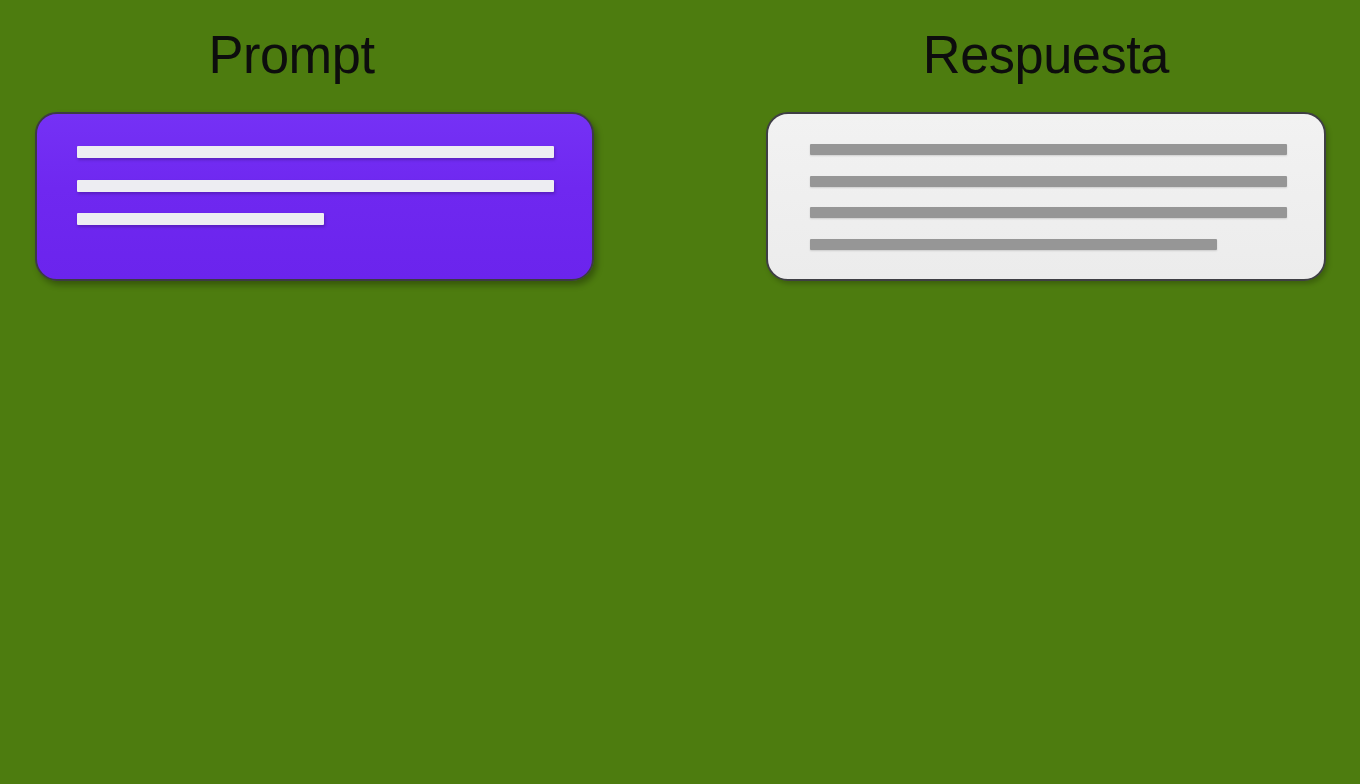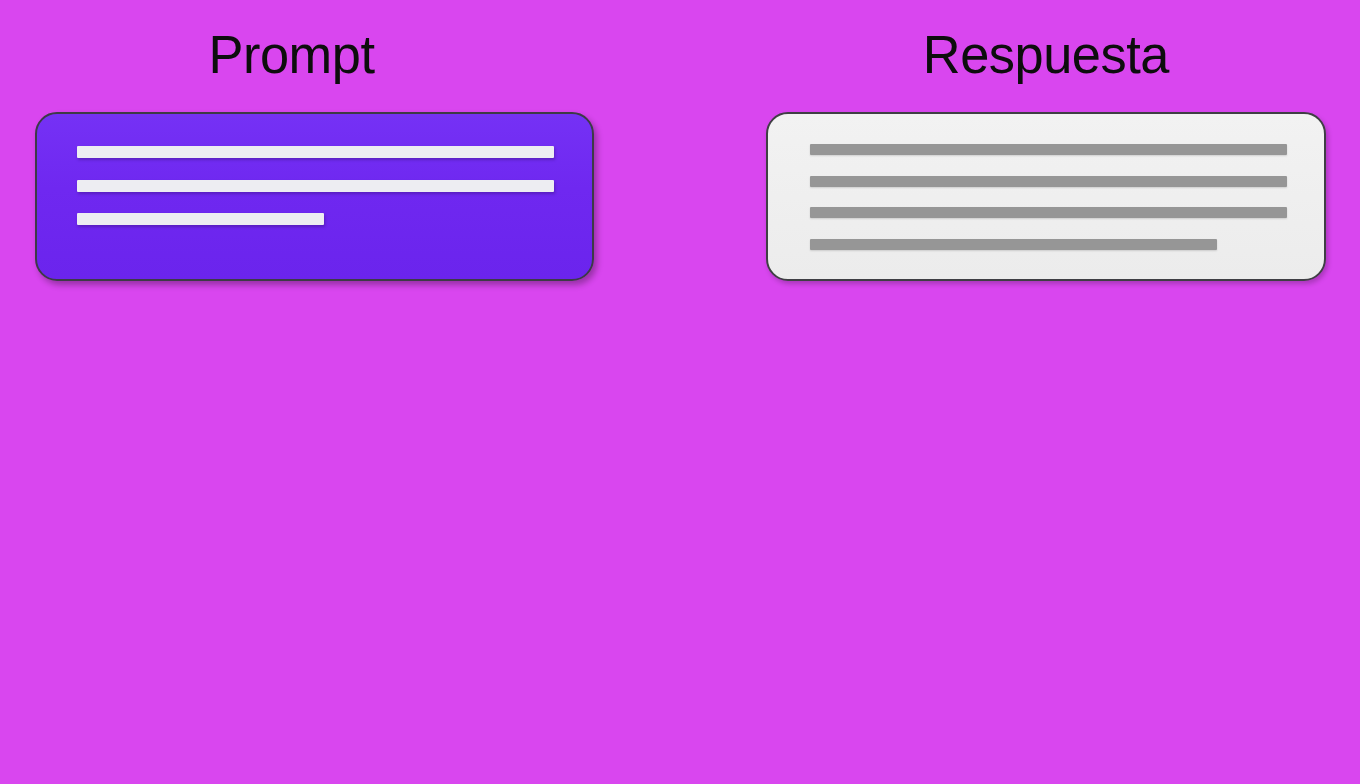--- a/index.html
+++ b/index.html
@@ -94,21 +94,21 @@
   }
 
   .line-dark {
     background: #969696;
     box-shadow: 0 1px 2px rgba(0, 0, 0, 0.14);
   }
 </style>
 </head>
 <body style="width: 1360px; height: 784px;">
 
-<div id="canvas" style="width: 1360px; height: 784px; background: #d946ef;">
+<div id="canvas" style="width: 1360px; height: 784px; background: #4d7c0f;">
 
   <div class="panel-group">
 
     <div class="panel-title" style="top: 23px; left: 205.5px; color: rgb(13, 13, 13); font-size: 54px;">Prompt</div>
 
     <div class="card card-prompt" style="left: 35px; top: 112px; width: 559px; height: 169px; border-radius: 22px; border-width: 2px; border-color: rgb(61, 58, 70); box-shadow: rgba(0, 0, 0, 0.3) 3px 4px 6px;">
       <div class="lines">
           <div class="line line-light" style="left: 40px; top: 32px; width: 477px; height: 12px; background: rgb(237, 237, 242);"></div>
           <div class="line line-light" style="left: 40px; top: 66px; width: 477px; height: 12px; background: rgb(237, 237, 242);"></div>
           <div class="line line-light" style="left: 40px; top: 99px; width: 247px; height: 12px; background: rgb(237, 237, 242);"></div>

